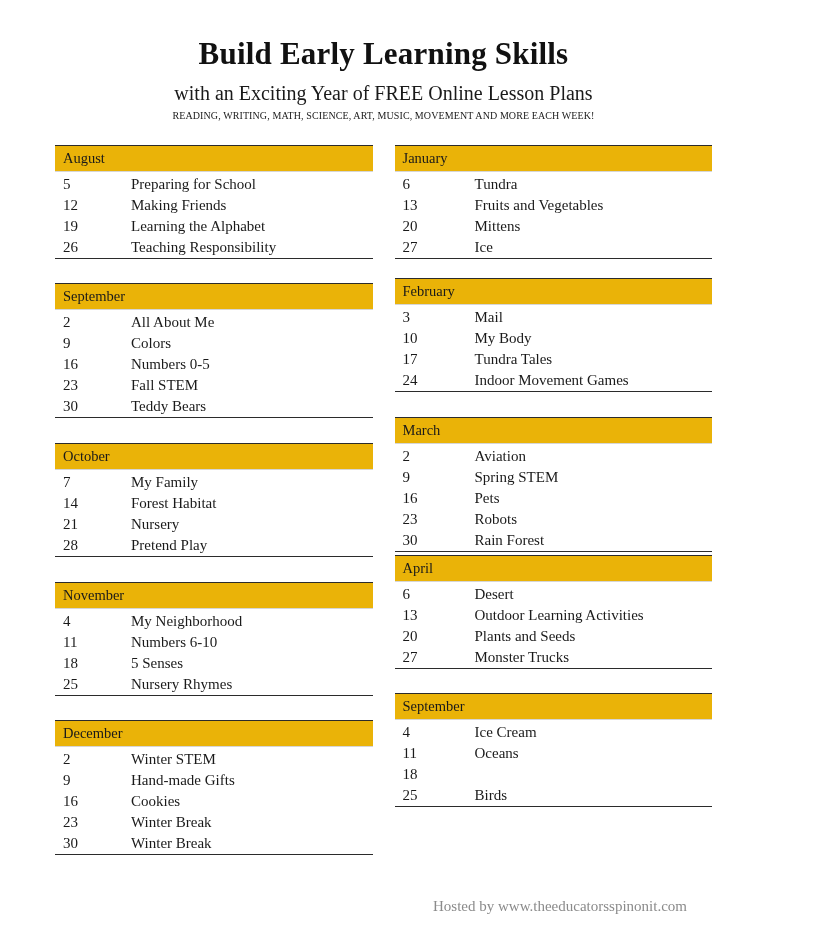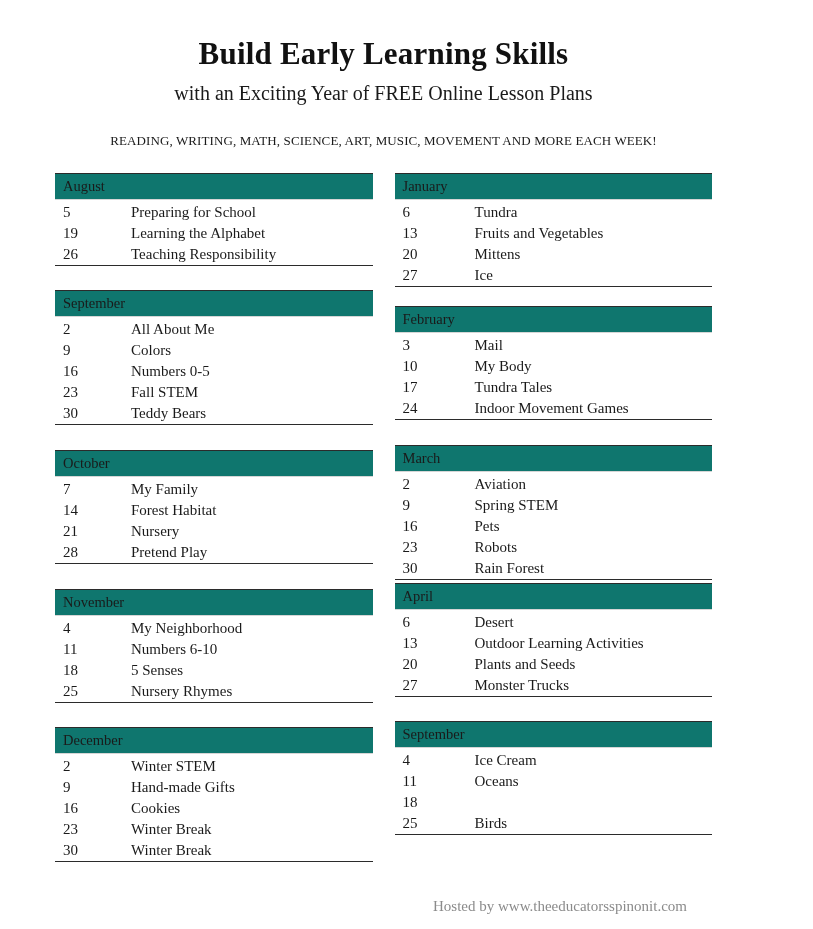--- a/index.html
+++ b/index.html
@@ -34,39 +34,39 @@
     color: #111;
   }
   .subtitle {
     font-family: "Liberation Serif", serif;
     font-size: 20px;
     margin: 10px 0 0 0;
     color: #1a1a1a;
   }
   .tagline {
     font-family: "Liberation Serif", serif;
-    font-size: 13px;
+    font-size: 10px;
     letter-spacing: 0.1px;
-    margin: 28px 0 0 0;
+    margin: 5px 0 0 0;
     color: #1a1a1a;
   }
   .columns {
     display: flex;
     gap: 22px;
     margin-top: 24px;
   }
   .column {
     flex: 1 1 0;
     min-width: 0;
   }
   .month-block {
     margin-bottom: 22px;
   }
   .month-header {
-    background: #0f766e;
+    background: #eab308;
     border-top: 1px solid #2b2b2b;
     border-bottom: 1px solid #d6d6d6;
     font-size: 14.5px;
     padding: 4px 0 4px 8px;
     color: #1a1a1a;
   }
   .entries {
     border-bottom: 1px solid #2b2b2b;
     padding-top: 2px;
   }
@@ -124,20 +124,24 @@
     <div class="column col-left">
 
       <div class="month-block">
         <div class="month-header">August</div>
         <div class="entries">
           <div class="entry">
             <span class="day">5</span>
             <span class="topic">Preparing for School</span>
           </div>
           <div class="entry">
+            <span class="day">12</span>
+            <span class="topic">Making Friends</span>
+          </div>
+          <div class="entry">
             <span class="day">19</span>
             <span class="topic">Learning the Alphabet</span>
           </div>
           <div class="entry">
             <span class="day">26</span>
             <span class="topic">Teaching Responsibility</span>
           </div>
         </div>
       </div>
 

